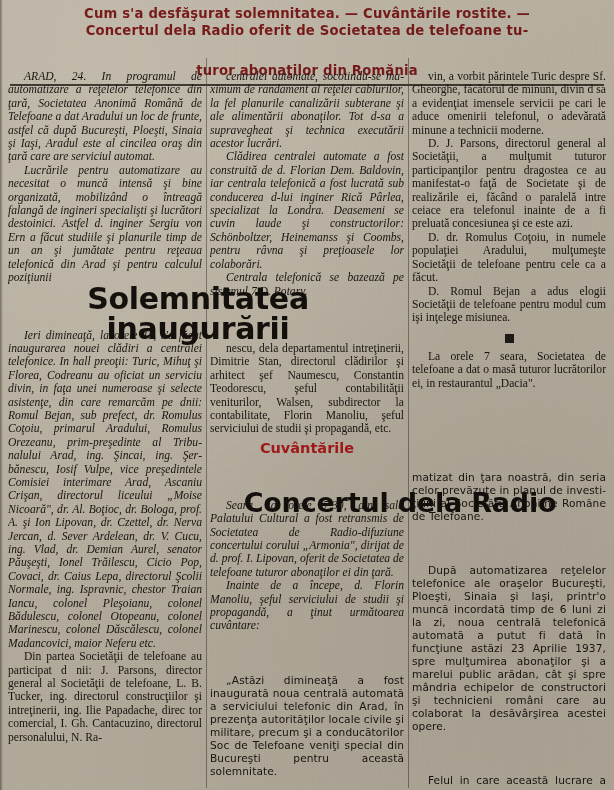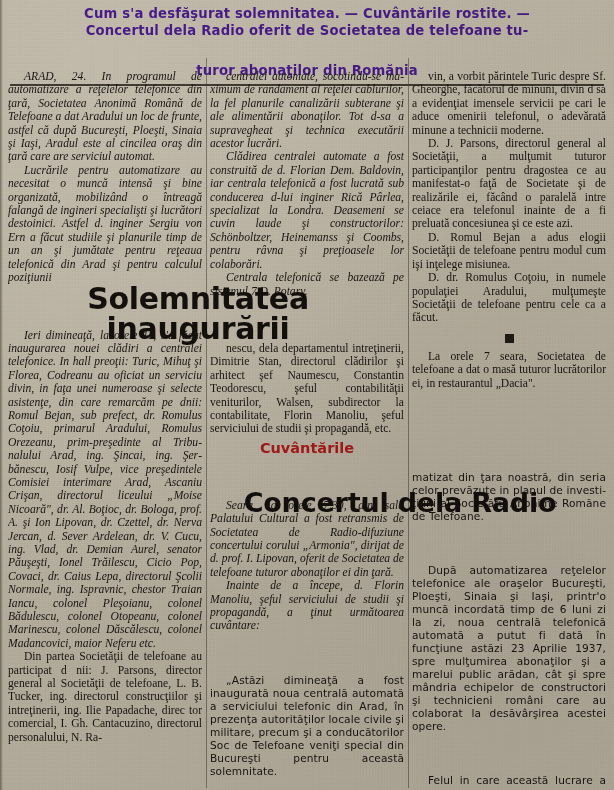--- a/index.html
+++ b/index.html
@@ -30,21 +30,21 @@
   .masthead{
     padding:5px 16px 2px 16px;
     text-align:center;
   }
   .masthead .mh-line{
     font-family:"DejaVu Sans",sans-serif;
     font-weight:bold;
     font-size:13.2px;
     letter-spacing:.2px;
     line-height:17px;
-    color:#4c1d95;
+    color:#7f1d1d;
     white-space:nowrap;
   }
   .mh-l1{letter-spacing:.9px;}
   .mh-l2{letter-spacing:.35px;}
   .mh-l3{letter-spacing:.35px;margin-top:23px;}
   .rule{
     height:2px;background:#2a2620;margin:3px 10px 0 10px;opacity:.85;
   }
 
   
@@ -159,22 +159,22 @@
       <div class="gap-concert"></div>
       <p class="bt ital ind">Seara, la orele 7.30, din sala Palatului Cultural a fost retrans­mis de Societatea de Radio-difuziune concertului corului „Armonia", di­rijat de d. prof. I. Lipovan, oferit de Societatea de telefoane tuturor abonaţilor ei din ţară.</p>
       <p class="bt ital ind">Inainte de a începe, d. Florin Manoliu, şeful serviciului de studii şi propagandă, a ţinut următoarea cuvântare:</p>
       <p class="bt sans ind">„Astăzi dimineaţă a fost inaugurată noua centrală automată a serviciului telefonic din Arad, în prezenţa auto­rităţilor locale civile şi militare, pre­cum şi a conducătorilor Soc de Te­lefoane veniţi special din Bucureşti pentru această solemnitate.</p>
       <p class="bt sans ind">Incă din noaptea de 22 spre 23 Aprilie orele 24 a dispărut pentru</p>
     </div>
 
     <div class="col c3">
       <p class="bt rom ind">vin, a vorbit părintele Turic despre Sf. Gheorghe, făcătorul de mi­nuni, divin d sa a evidenţiat imen­sele servicii pe cari le aduce o­menirii telefonul, o adevărată minune a technicii moderne.</p>
       <p class="bt rom ind">D. J. Parsons, directorul gene­ral al Societăţii, a mulţumit tu­turor participanţilor pentru dra­gostea ce au manifestat-o faţă de Societate şi de realizările ei, fă­când o paralelă intre ceiace era telefonul inainte de a fi preluată concesiunea şi ce este azi.</p>
+      <p class="bt rom ind">D. dr. Romulus Coţoiu, in nu­mele populaţiei Aradului, mulţu­meşte Societăţii de telefoane pen­tru cele ca a făcut.</p>
       <p class="bt rom ind">D. Romul Bejan a adus elogii Societăţii de telefoane pentru mo­dul cum işi inţelege misiunea.</p>
-      <p class="bt rom ind">D. dr. Romulus Coţoiu, in nu­mele populaţiei Aradului, mulţu­meşte Societăţii de telefoane pen­tru cele ca a făcut.</p>
       <div class="sqdiv"><span></span></div>
       <p class="bt rom ind">La orele 7 seara, Societatea de telefoane a dat o masă tuturor lucrătorilor ei, in restaurantul „Dacia".</p>
       <div class="gap-concert"></div>
       <p class="bt sans">matizat din ţara noastră, din seria celor prevăzute in planul de investi­ţiuni al Societăţu Anonime Romăne de Telefoane.</p>
       <p class="bt sans ind">După automatizarea reţelelor tele­fonice ale oraşelor Bucureşti, Ploeşti, Sinaia şi Iaşi, printr'o muncă incor­dată timp de 6 luni zi la zi, noua centrală telefonică automată a putut fi dată în funcţiune astăzi 23 Aprilie 1937, spre mulţumirea abonaţilor şi a marelui public arădan, cât şi spre mândria echipelor de constructori şi technicieni români care au colaborat la desăvârşirea acestei opere.</p>
       <p class="bt sans ind">Felul in care această lucrare a fost secondată in desfăşurarea sa de buna voinţă şi concursul dat de autorităţile locale, de presa şi publicul arădan precum şi numărul tot mai mare al</p>
     </div>
 
   </div>
 </div>

